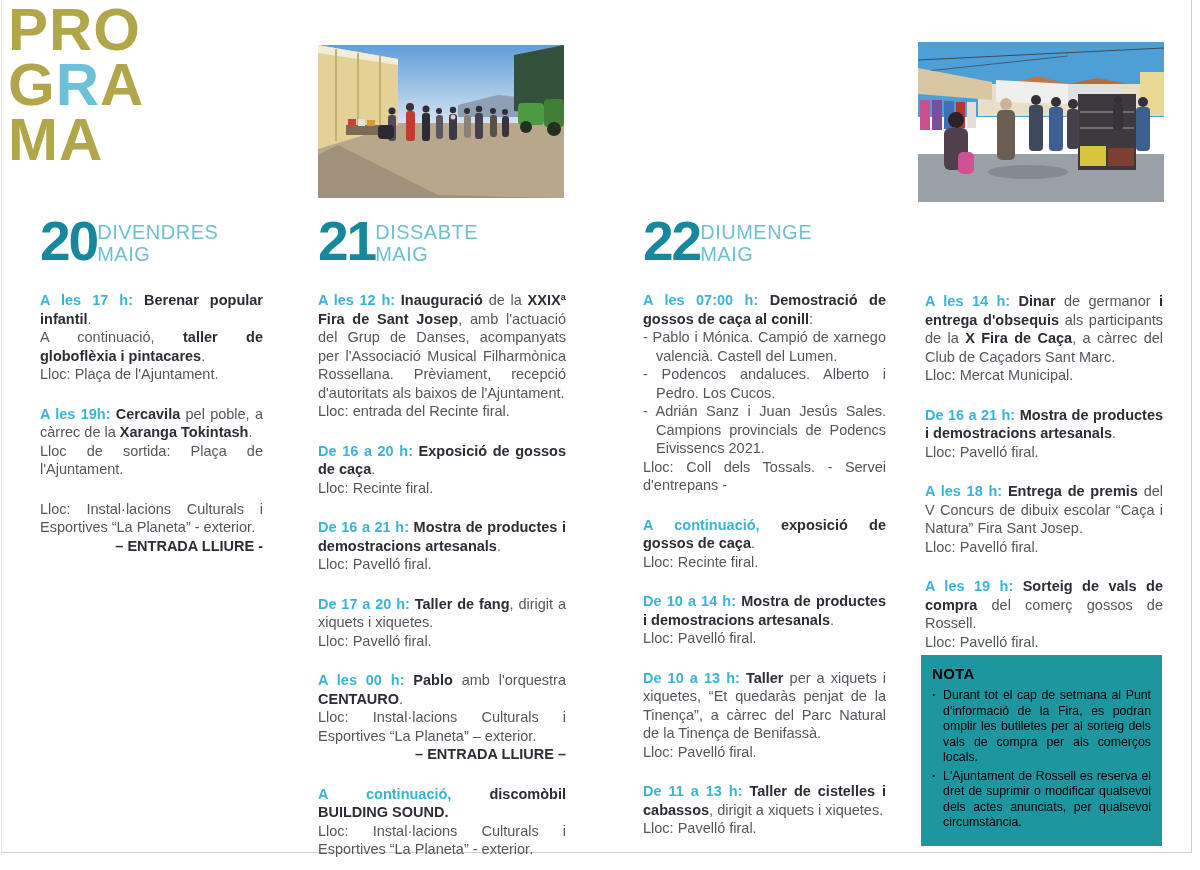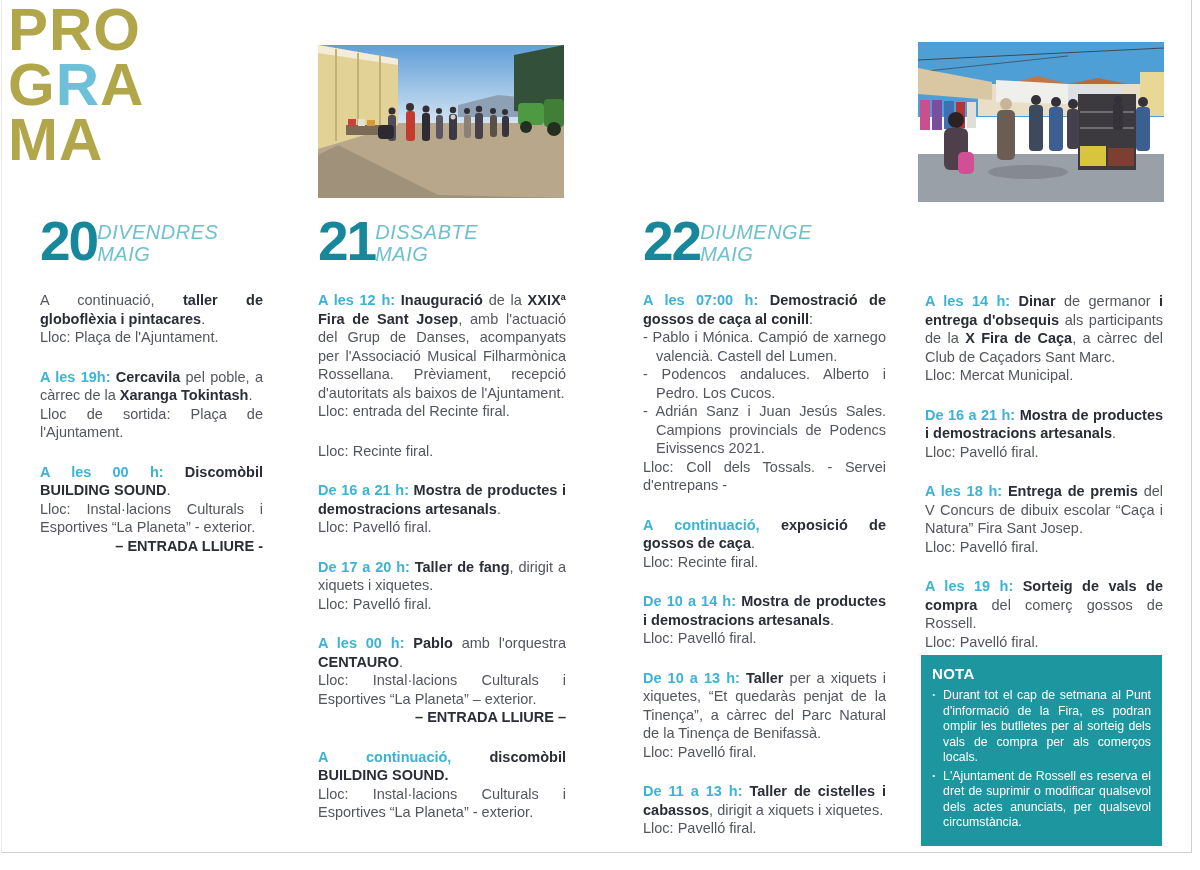--- a/index.html
+++ b/index.html
@@ -21,32 +21,32 @@
   
   .col{position:absolute;top:217px;}
   .col0{left:40px;width:223px;}
   .col1{left:318px;width:248px;}
   .col2{left:643px;width:243px;}
   .col3{left:925px;width:238px;}
   .col.no-header{padding-top:75px;}
 
   .day-header{display:flex;margin-bottom:22px;height:52px;align-items:flex-start;}
   .day-number{font-size:55px;font-weight:800;color:#17879c;line-height:48px;letter-spacing:-2px;}
-  .day-name{font-size:20px;line-height:22px;color:#6fc0ce;font-weight:500;letter-spacing:.5px;padding-top:4px;font-style:italic;}
+  .day-name{font-size:20px;line-height:22px;color:#6fc0ce;font-weight:500;letter-spacing:.5px;padding-top:4px;}
 
   .event{margin-bottom:21px;}
   .p{margin:0;font-size:14.5px;line-height:18.5px;color:#54565e;text-align:justify;}
   .p.entry{text-align:right;}
   .p.bullet{padding-left:13px;text-indent:-13px;}
   .r-time{color:#3bb3d6;font-weight:700;}
   .r-bold{color:#2b2e37;font-weight:700;}
   .r-norm{color:#54565e;}
 
   
-  .note{position:absolute;left:921px;top:655px;width:241px;min-height:178px;background:#1d96a0;color:#ffffff;padding:10px 11px 12px 11px;box-sizing:border-box;}
+  .note{position:absolute;left:921px;top:655px;width:241px;min-height:178px;background:#1d96a0;color:#000000;padding:10px 11px 12px 11px;box-sizing:border-box;}
   .note-title{font-weight:700;font-size:15px;margin-bottom:6px;letter-spacing:.3px;}
   .note-item{display:flex;gap:7px;font-size:12.3px;line-height:15.5px;margin-bottom:3px;}
   .note-marker{flex:0 0 auto;font-weight:700;}
   .note-text{text-align:justify;}
 </style>
 </head>
 <body>
 
 <div class="page">
   <div class="page-edge"></div>
@@ -159,46 +159,47 @@
   <div id="columns-root">
       <div class="col col0">
         <div class="day-header">
           <div class="day-number">20</div>
           <div class="day-name">
             <div>DIVENDRES</div>
             <div>MAIG</div>
           </div>
         </div>
         <div class="event">
+          <p class="p body"><span class="r-time">A les 17 h: </span><span class="r-bold">Berenar popular infantil</span><span class="r-norm">.</span></p>
           <p class="p body"><span class="r-norm">A continuació, </span><span class="r-bold">taller de globoflèxia i pintacares</span><span class="r-norm">.</span></p>
           <p class="p loc"><span class="r-norm">Lloc: Plaça de l'Ajuntament.</span></p>
         </div>
         <div class="event">
           <p class="p body"><span class="r-time">A les 19h: </span><span class="r-bold">Cercavila</span><span class="r-norm"> pel poble, a càrrec de la </span><span class="r-bold">Xaranga Tokintash</span><span class="r-norm">.</span></p>
           <p class="p loc"><span class="r-norm">Lloc de sortida: Plaça de l'Ajuntament.</span></p>
         </div>
         <div class="event">
-          <p class="p body"><span class="r-time">A les 00 h: </span><span class="r-bold">Discomòbil BUILDING SOUND</span><span class="r-norm">.</span></p>
           <p class="p loc"><span class="r-norm">Lloc: Instal·lacions Culturals i Esportives “La Planeta” - exterior.</span></p>
           <p class="p entry"><span class="r-bold">– ENTRADA LLIURE -</span></p>
         </div>
       </div>
       <div class="col col1">
         <div class="day-header">
           <div class="day-number">21</div>
           <div class="day-name">
             <div>DISSABTE</div>
             <div>MAIG</div>
           </div>
         </div>
         <div class="event">
           <p class="p body"><span class="r-time">A les 12 h: </span><span class="r-bold">Inauguració</span><span class="r-norm"> de la </span><span class="r-bold">XXIXª Fira de Sant Josep</span><span class="r-norm">, amb l'actuació del Grup de Danses, acompanyats per l'Associació Musical Filharmònica Rossellana. Prèviament, recepció d'autoritats als baixos de l'Ajuntament.</span></p>
           <p class="p loc"><span class="r-norm">Lloc: entrada del Recinte firal.</span></p>
         </div>
         <div class="event">
+          <p class="p body"><span class="r-time">De 16 a 20 h: </span><span class="r-bold">Exposició de gossos de caça</span><span class="r-norm">.</span></p>
           <p class="p loc"><span class="r-norm">Lloc: Recinte firal.</span></p>
         </div>
         <div class="event">
           <p class="p body"><span class="r-time">De 16 a 21 h: </span><span class="r-bold">Mostra de productes i demostracions artesanals</span><span class="r-norm">.</span></p>
           <p class="p loc"><span class="r-norm">Lloc: Pavelló firal.</span></p>
         </div>
         <div class="event">
           <p class="p body"><span class="r-time">De 17 a 20 h: </span><span class="r-bold">Taller de fang</span><span class="r-norm">, dirigit a xiquets i xiquetes.</span></p>
           <p class="p loc"><span class="r-norm">Lloc: Pavelló firal.</span></p>
         </div>

